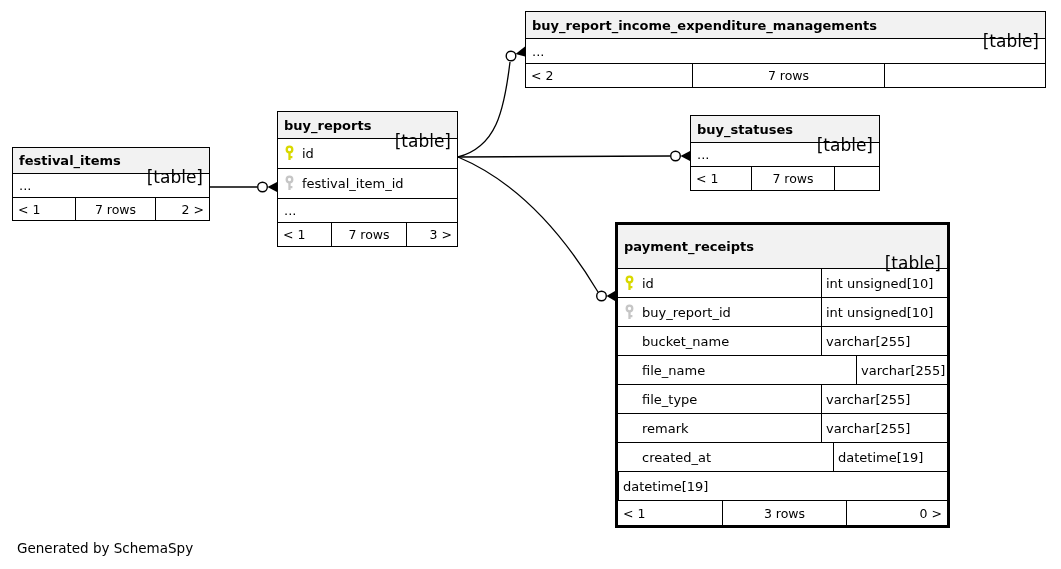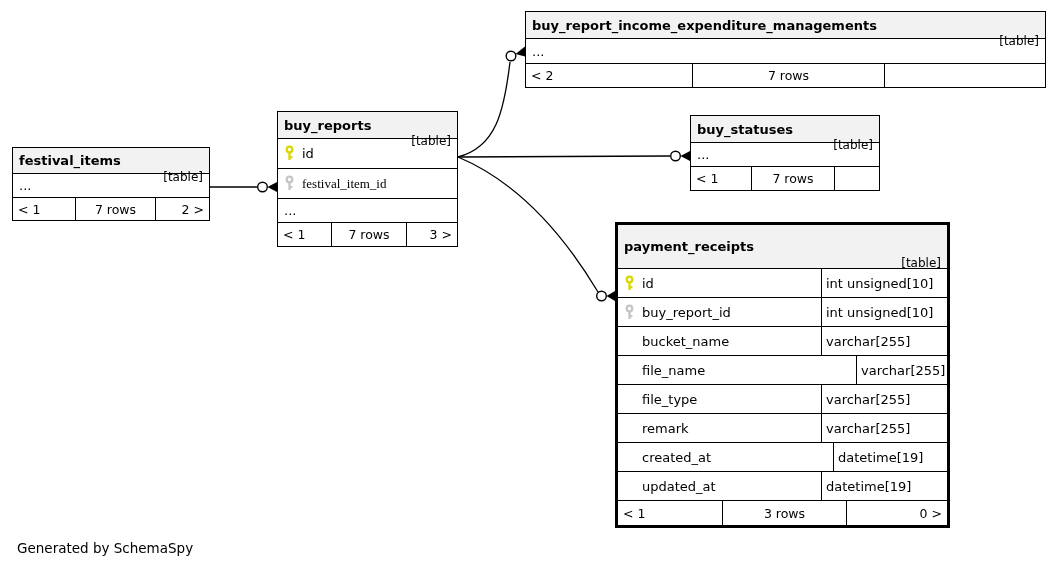--- a/index.html
+++ b/index.html
@@ -14,21 +14,21 @@
     position:absolute; box-sizing:border-box; background:#ffffff;
     border:1px solid #000; font-size:13px;
   }
   .tbl.focus { border-width:3px; }
   .hdr {
     display:flex; justify-content:space-between; align-items:center;
     background:#f2f2f2; border-bottom:1px solid #000;
     padding:0 6px; box-sizing:border-box;
   }
   .tname { font-weight:bold; white-space:nowrap; }
-  .ttag { font-size:12px; margin-left:14px; white-space:nowrap;margin-top:32px; }
+  .ttag { font-size:17px; margin-left:14px; white-space:nowrap;margin-top:32px; }
   .row {
     display:flex; align-items:center; border-bottom:1px solid #000;
     box-sizing:border-box; white-space:nowrap;
   }
   .row:last-child { border-bottom:none; }
   .namecell { display:flex; align-items:center; box-sizing:border-box; height:100%; padding-left:6px; }
   .keyslot { width:18px; display:inline-flex; align-items:center; }
   .typecell {
     border-left:1px solid #000; box-sizing:border-box; height:100%;
     display:flex; align-items:center; padding-left:4px; flex:1;
@@ -99,21 +99,21 @@
       <div class="namecell">
         <span class="keyslot">
           <svg width="11" height="17" viewBox="0 0 11 17">
             <circle cx="5.5" cy="4.5" r="2.8" fill="none" stroke="#d9d900" stroke-width="2.3"></circle>
             <path d="M5.5 7.5 V15 M5.5 12.2 H8.4" fill="none" stroke="#d9d900" stroke-width="2.3"></path>
           </svg>
         </span>
         <span>id</span>
       </div>
     </div>
-    <div class="row" style="height:30px;font-family:Liberation Serif, serif;">
+    <div class="row" style="height:30px;">
       <div class="namecell">
         <span class="keyslot">
           <svg width="11" height="17" viewBox="0 0 11 17">
             <circle cx="5.5" cy="4.5" r="2.8" fill="none" stroke="#c6c6c6" stroke-width="2.3"></circle>
             <path d="M5.5 7.5 V15 M5.5 12.2 H8.4" fill="none" stroke="#c6c6c6" stroke-width="2.3"></path>
           </svg>
         </span>
         <span>festival_item_id</span>
       </div>
     </div>
@@ -217,24 +217,20 @@
 
     <div class="row" style="height:29px;gap:12px;">
       <div class="namecell" style="width:203px;">
         <span class="keyslot"></span>
         <span>created_at</span>
       </div>
       <div class="typecell">datetime[19]</div>
     </div>
 
     <div class="row" style="height:29px;">
-      <div class="namecell" style="width:203px;">
-        <span class="keyslot"></span>
-        <span>updated_at</span>
-      </div>
       <div class="typecell">datetime[19]</div>
     </div>
 
     <div class="row footer" style="height:24px;">
       <div class="fcell fprev" style="width:105px;">&lt; 1</div>
       <div class="fcell frows" style="width:124px;">3 rows</div>
       <div class="fcell fnext" style="flex:1;">0 &gt;</div>
     </div>
   </div>
 

